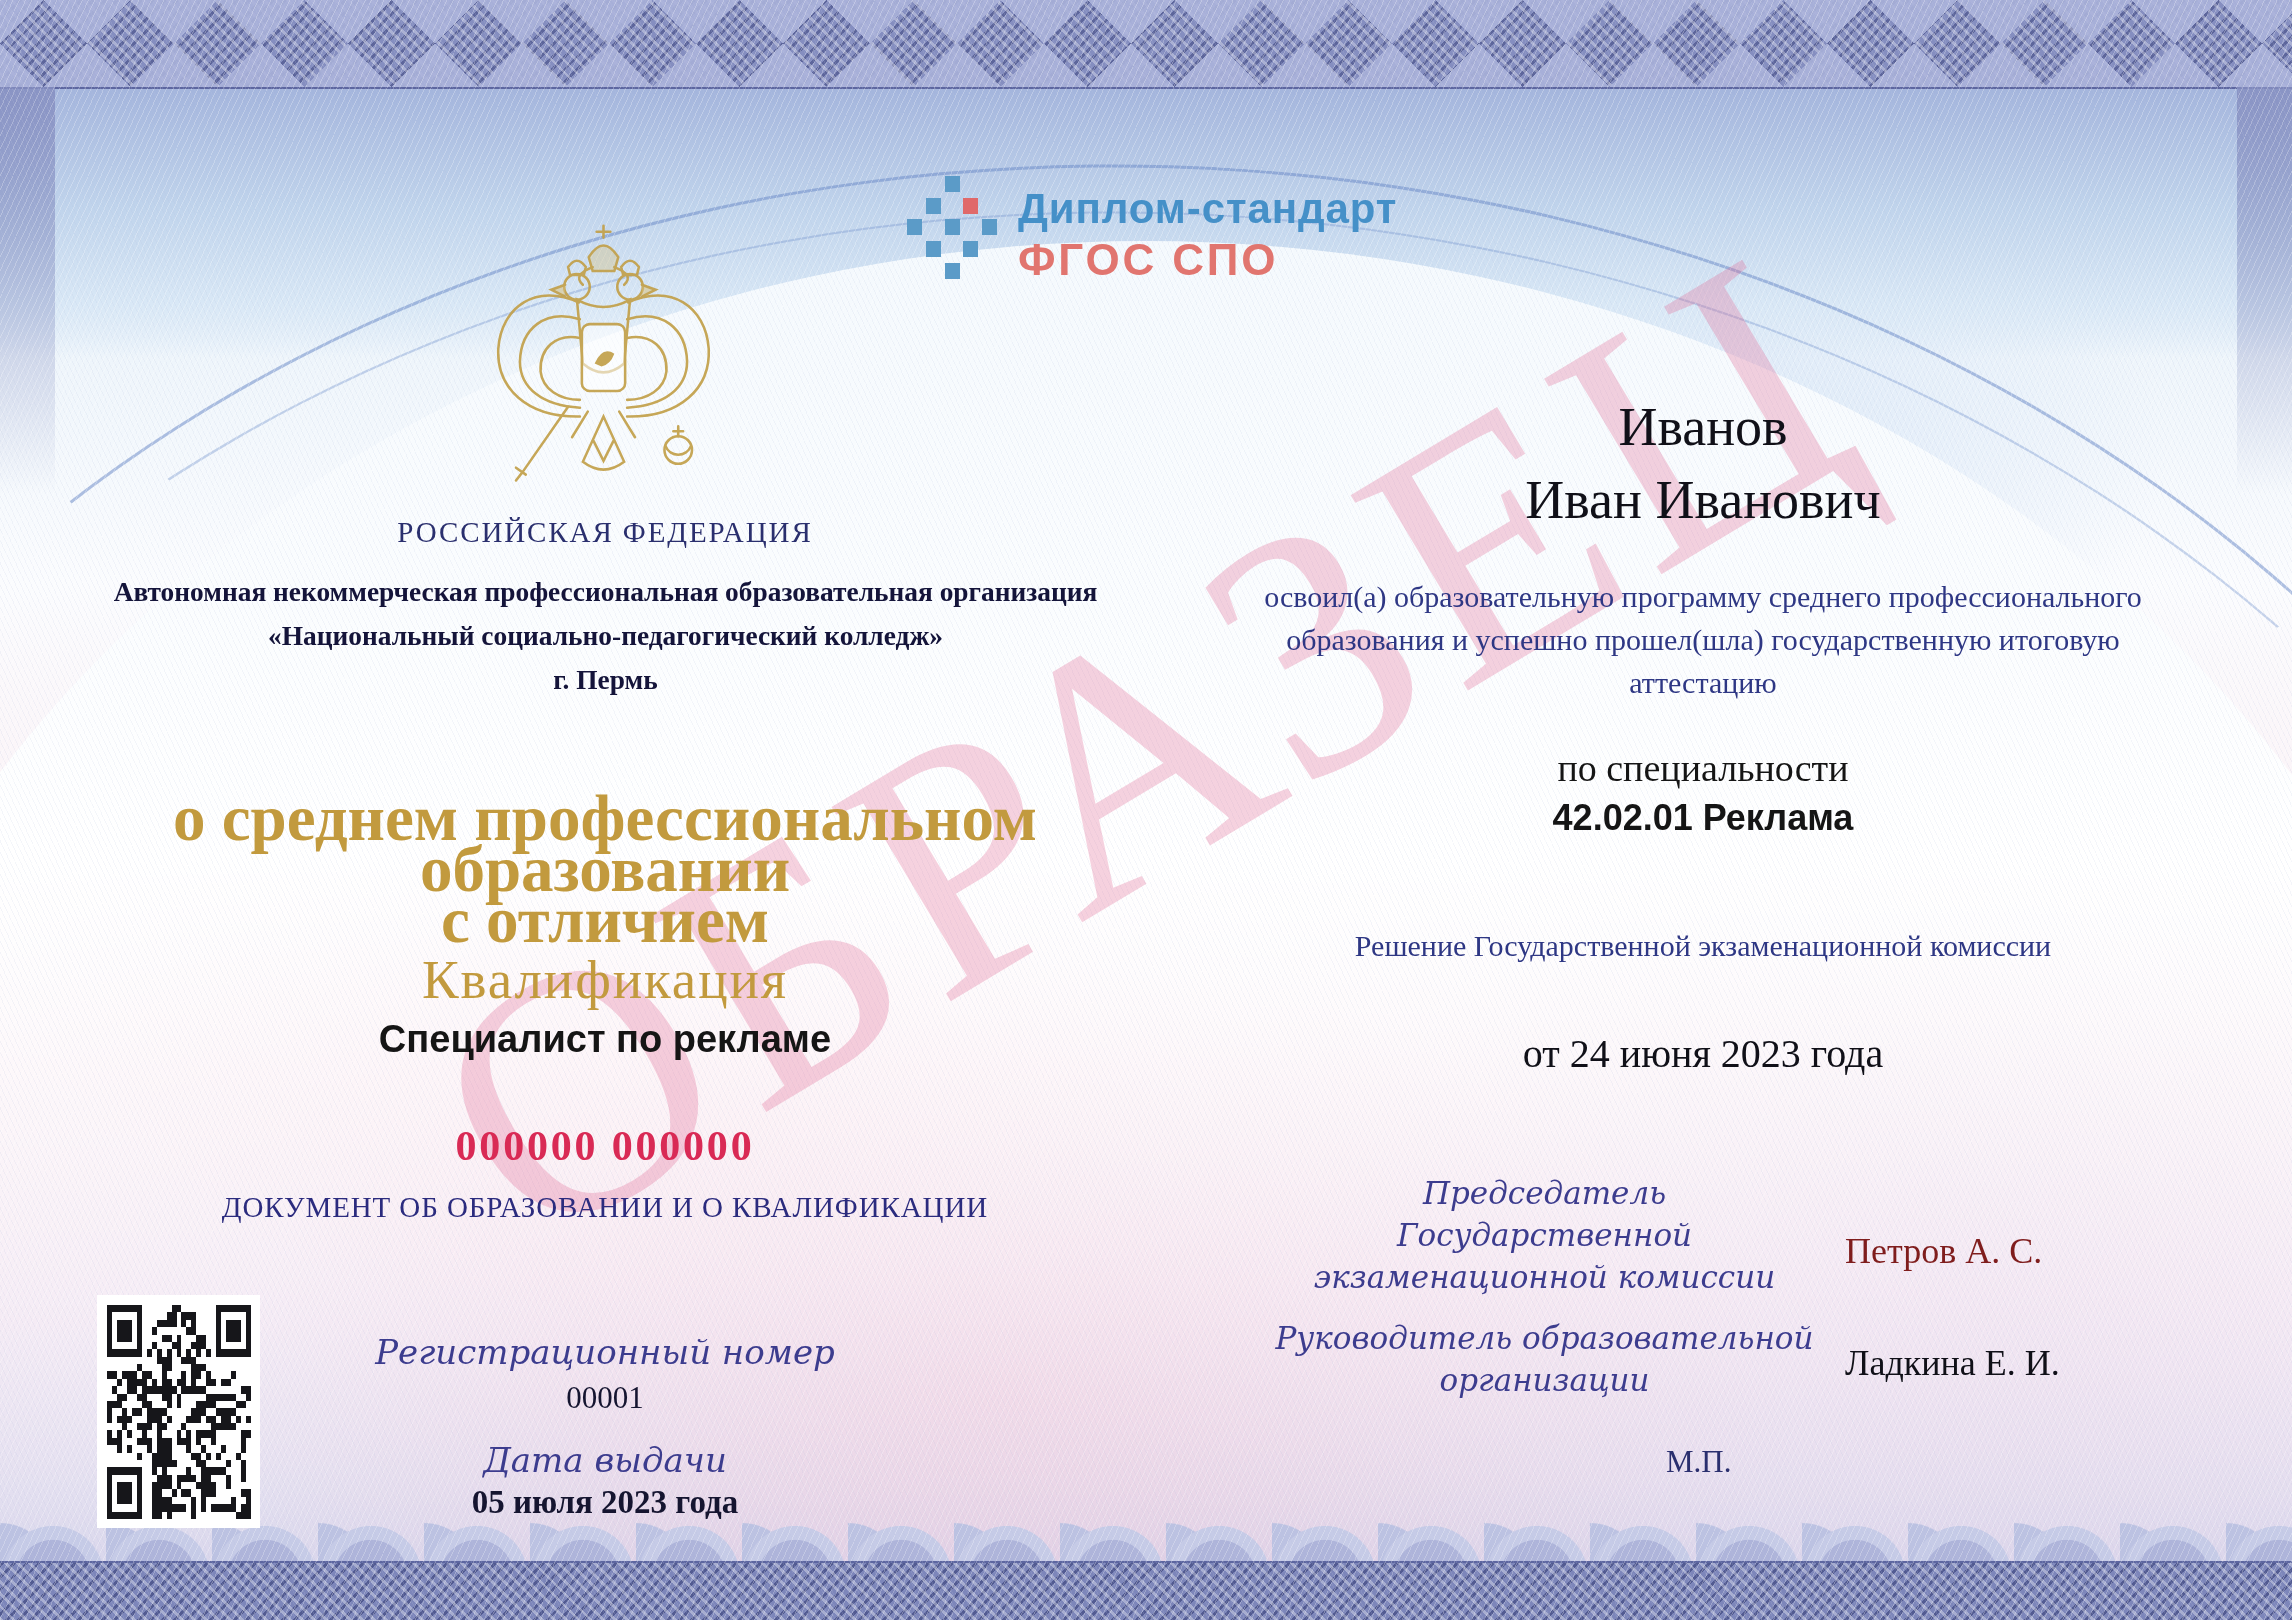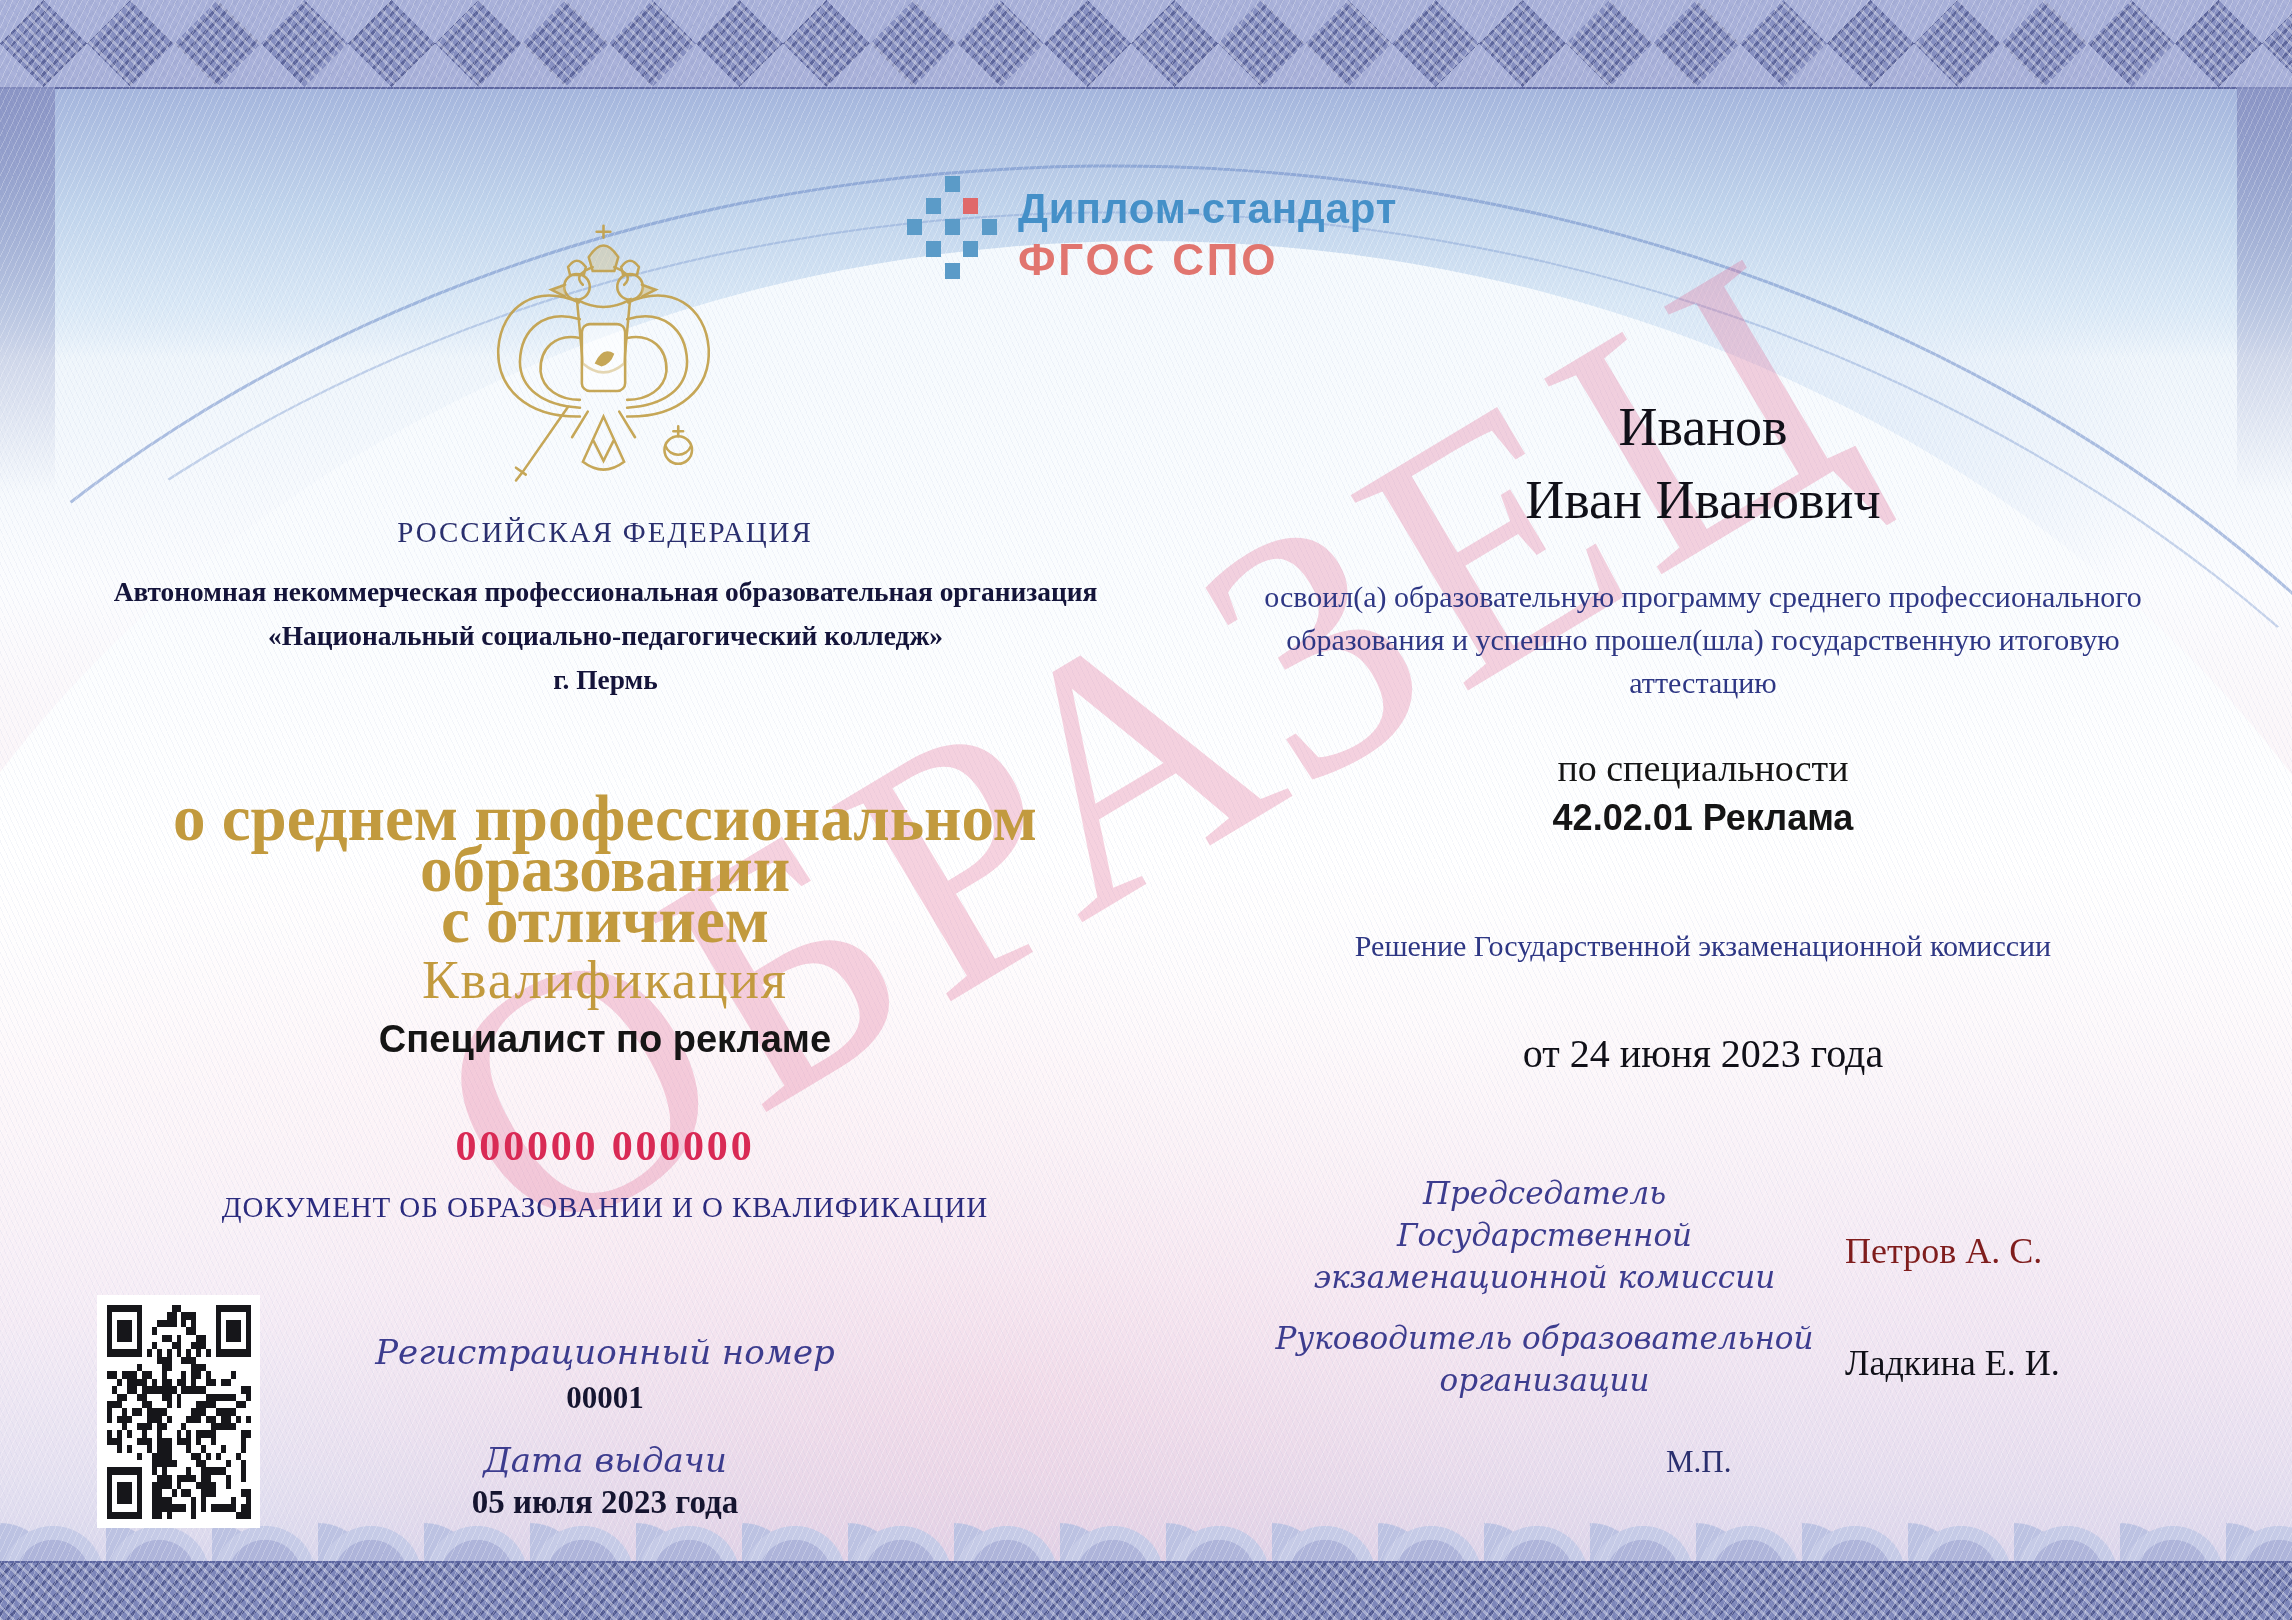--- a/index.html
+++ b/index.html
@@ -85,21 +85,21 @@
   .doc-title{left:132px;top:655px;width:946px;font-size:115px;font-weight:bold;letter-spacing:13.2px;
     text-shadow:13.2px -11.4px 3.8px rgba(124,146,206,.55);}
   .doc-sub{left:132px;top:793px;width:946px;font-size:65px;font-weight:bold;line-height:51px;}
   .qual-label{left:132px;top:948px;width:946px;font-size:55px;letter-spacing:1.9px;}
   .qual-value{left:132px;top:1018px;width:946px;font-size:38px;font-weight:bold;color:#151515;}
   .serial{left:132px;top:1122px;width:946px;font-size:42px;font-weight:bold;letter-spacing:2.8px;color:#d92a55;}
   .caption{left:132px;top:1191px;width:946px;font-size:29px;letter-spacing:0.9px;color:#2b2b7e;}
   .qr{left:97px;top:1295px;width:163px;height:233px;background:#fff;padding:9.5px;box-sizing:border-box;z-index:2;}
   .qr svg{width:100%;height:100%;}
   .reg-label{left:132px;top:1332px;width:946px;font-size:34px;}
-  .reg-value{left:132px;top:1380px;width:946px;font-size:31px;font-weight:bold;color:#151530;}
+  .reg-value{left:132px;top:1380px;width:946px;font-size:31px;font-weight:normal;color:#151530;}
   .date-label{left:132px;top:1440px;width:946px;font-size:34px;}
   .date-value{left:132px;top:1484px;width:946px;font-size:33px;font-weight:bold;color:#151530;}
 
   
   .intro{left:1230px;top:331px;width:946px;font-size:31px;}
   .surname{left:1230px;top:396px;width:946px;font-size:54px;color:#101018;}
   .name-pat{left:1230px;top:469px;width:946px;font-size:54px;color:#101018;}
   .body-par{left:1211px;top:575px;width:984px;font-size:30px;line-height:43px;}
   .spec-label{left:1230px;top:746px;width:946px;font-size:38px;color:#151515;}
   .spec-value{left:1230px;top:797px;width:946px;font-size:36px;font-weight:bold;color:#151515;}

